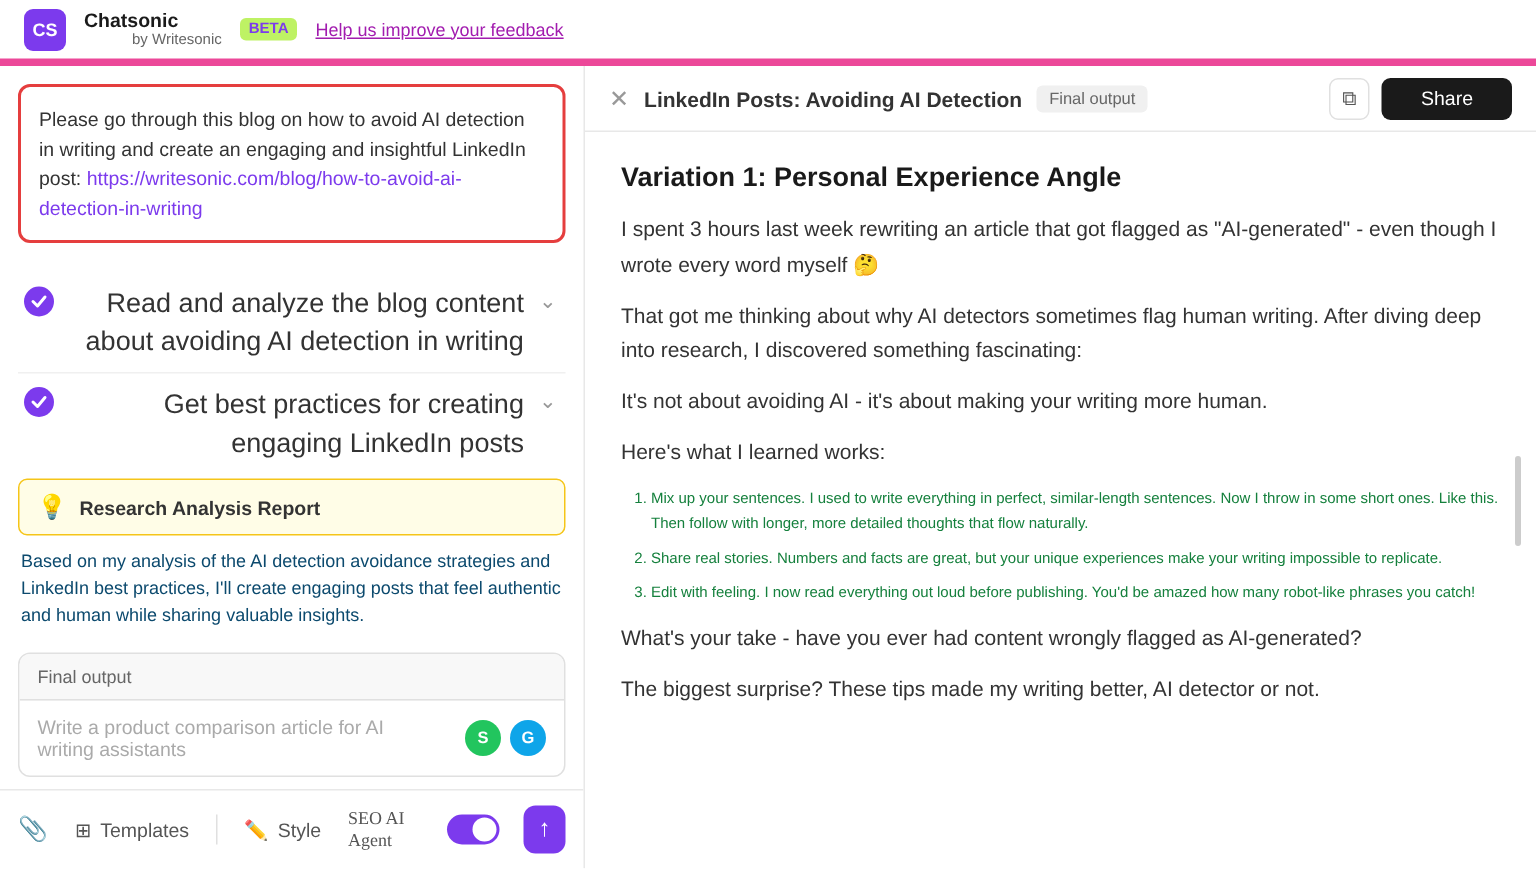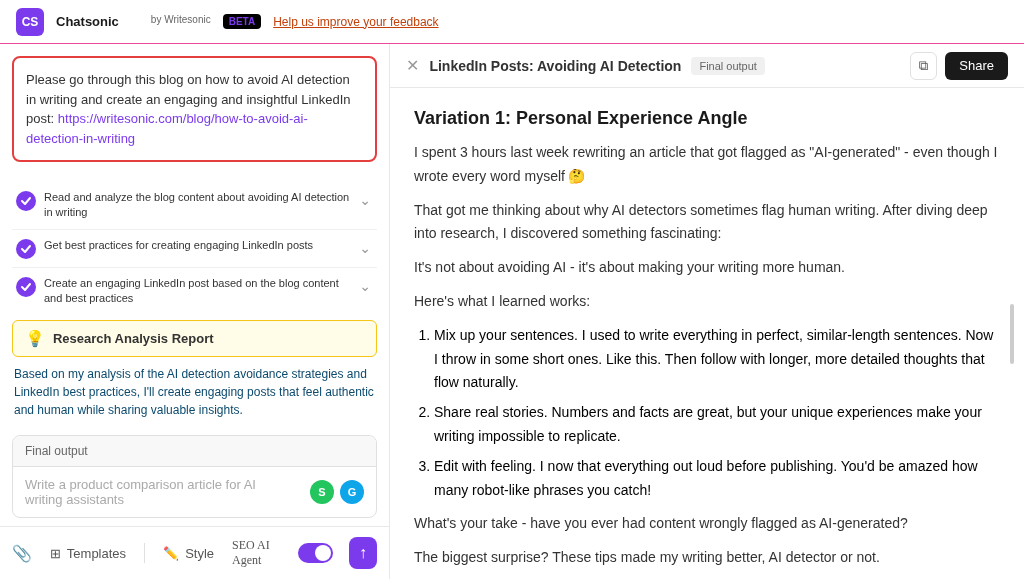--- a/index.html
+++ b/index.html
@@ -1,43 +1,43 @@
 <!DOCTYPE html>
 <html><head>
   <meta charset="utf-8">
   <style>
     * { box-sizing: border-box; margin: 0; padding: 0; }
     body { font-family: -apple-system, BlinkMacSystemFont, 'Segoe UI', sans-serif; font-size: 14px; color: #1a1a1a; background: #fff; display: flex; flex-direction: column; height: 579px; overflow: hidden; }
 
     
-    .header { display: flex; align-items: center; padding: 8px 16px; border-bottom: 1px solid #ec4899; height: 44px; gap: 12px; }
+    .header { display: flex; align-items: center; padding: 8px 16px; border-bottom: 5px solid #ec4899; height: 44px; gap: 12px; }
     .logo-icon { width: 28px; height: 28px; background: #7c3aed; border-radius: 6px; display: flex; align-items: center; justify-content: center; color: white; font-weight: bold; font-size: 12px; flex-shrink: 0; }
-    .brand-info { display: flex; flex-direction: row; line-height: 1.2; }
+    .brand-info { display: flex; flex-direction: column; line-height: 1.2; }
     .brand-name { font-weight: 600; font-size: 13px; }
     .brand-sub { font-size: 10px; color: #666; margin-left: 32px; }
-    .beta-badge { background: #000000; color: #7c3aed; font-size: 10px; padding: 2px 6px; border-radius: 4px; font-weight: 600; }
-    .feedback-link { color: #c2410c; font-size: 12px; text-decoration: underline; cursor: pointer; }
+    .beta-badge { background: #bef264; color: #7c3aed; font-size: 10px; padding: 2px 6px; border-radius: 4px; font-weight: 600; }
+    .feedback-link { color: #a21caf; font-size: 12px; text-decoration: underline; cursor: pointer; }
 
     
     .main { display: flex; flex: 1; overflow: hidden; }
 
     
     .left-panel { width: 390px; flex-shrink: 0; border-right: 1px solid #e8e8e8; display: flex; flex-direction: column; overflow: hidden; }
 
     
     .prompt-box { margin: 12px; border: 2px solid #e53e3e; border-radius: 8px; padding: 12px; background: #fff; }
     .prompt-text { font-size: 13px; line-height: 1.5; color: #333; }
     .prompt-link { color: #7c3aed; text-decoration: none; }
 
     
     .steps-area { padding: 8px 12px; flex: 1; overflow-y: auto; }
     .step-item { display: flex; align-items: flex-start; gap: 8px; padding: 8px 4px; border-bottom: 1px solid #f0f0f0; }
     .step-check { width: 20px; height: 20px; background: #7c3aed; border-radius: 50%; display: flex; align-items: center; justify-content: center; flex-shrink: 0; margin-top: 1px; }
     .step-check svg { width: 12px; height: 12px; }
-    .step-text { flex: 1; font-size: 11px; color: #333; line-height: 1.4; }
+    .step-text { flex: 1; font-size: 18px; color: #333; line-height: 1.4; text-align: right; }
     .step-chevron { color: #999; font-size: 14px; cursor: pointer; flex-shrink: 0; padding: 2px; }
 
     
     .research-section { margin: 8px 12px; }
     .research-header { display: flex; align-items: center; gap: 8px; background: #fffde7; border: 1px solid #f5c518; border-radius: 6px; padding: 8px 12px; }
     .bulb-icon { color: #f5c518; font-size: 16px; }
     .research-title { font-weight: 600; font-size: 13px; color: #333; }
     .research-body { font-size: 12px; color: #0c4a6e; line-height: 1.5; margin-top: 8px; padding: 0 2px; }
 
     
@@ -61,29 +61,29 @@
     .send-btn { width: 32px; height: 32px; background: #7c3aed; border-radius: 8px; border: none; cursor: pointer; display: flex; align-items: center; justify-content: center; color: white; font-size: 16px; margin-left: 4px; }
     .attach-icon { color: #666; font-size: 16px; cursor: pointer; }
 
     
     .right-panel { flex: 1; display: flex; flex-direction: column; overflow: hidden; }
     .right-header { display: flex; align-items: center; padding: 10px 16px; border-bottom: 1px solid #e8e8e8; gap: 10px; height: 44px; }
     .right-header-close { color: #999; cursor: pointer; font-size: 16px; background: none; border: none; }
     .right-header-title { font-weight: 600; font-size: 14px; color: #333; }
     .right-header-badge { background: #f0f0f0; color: #666; font-size: 11px; padding: 3px 8px; border-radius: 4px; }
     .right-header-actions { margin-left: auto; display: flex; gap: 8px; }
-    .right-header-share { background: #1a1a1a; color: white; border: none; border-radius: 6px; padding: 5px 14px; cursor: pointer; font-size: 13px; }
+    .right-header-share { background: #1a1a1a; color: white; border: none; border-radius: 6px; padding: 5px 26px; cursor: pointer; font-size: 13px; }
     .right-header-copy { background: none; border: 1px solid #e0e0e0; border-radius: 6px; padding: 5px 8px; cursor: pointer; color: #555; }
 
     
     .right-content { flex: 1; overflow-y: auto; padding: 20px 24px; }
     .variation-title { font-size: 18px; font-weight: 700; color: #1a1a1a; margin-bottom: 12px; }
     .content-para { font-size: 14px; line-height: 1.7; color: #333; margin-bottom: 10px; }
     .content-list { padding-left: 20px; margin-bottom: 10px; }
-    .content-list li { font-size: 14px; line-height: 1.7; color: #000000; margin-bottom: 6px; }
+    .content-list li { font-size: 10px; line-height: 1.7; color: #15803d; margin-bottom: 6px; }
 
     
     .right-content::-webkit-scrollbar { width: 6px; }
     .right-content::-webkit-scrollbar-track { background: #f5f5f5; }
     .right-content::-webkit-scrollbar-thumb { background: #ccc; border-radius: 3px; }
 
     
     .right-scroll-bar { position: absolute; right: 6px; top: 50%; transform: translateY(-50%); width: 4px; height: 60px; background: #ccc; border-radius: 2px; }
   </style>
 </head>
@@ -195,21 +195,21 @@
 
     <div class="right-content">
       <h2 class="variation-title">Variation 1: Personal Experience Angle</h2>
       <p class="content-para">I spent 3 hours last week rewriting an article that got flagged as "AI-generated" - even though I wrote every word myself 🤔</p>
       <p class="content-para">That got me thinking about why AI detectors sometimes flag human writing. After diving deep into research, I discovered something fascinating:</p>
       <p class="content-para">It's not about avoiding AI - it's about making your writing more human.</p>
       <p class="content-para">Here's what I learned works:</p>
       <ol class="content-list">
         <li>Mix up your sentences. I used to write everything in perfect, similar-length sentences. Now I throw in some short ones. Like this. Then follow with longer, more detailed thoughts that flow naturally.</li>
         <li>Share real stories. Numbers and facts are great, but your unique experiences make your writing impossible to replicate.</li>
-        <li>Edit with feeling. I now that everything out loud before publishing. You'd be amazed how many robot-like phrases you catch!</li>
+        <li>Edit with feeling. I now read everything out loud before publishing. You'd be amazed how many robot-like phrases you catch!</li>
       </ol>
       <p class="content-para">What's your take - have you ever had content wrongly flagged as AI-generated?</p>
       <p class="content-para">The biggest surprise? These tips made my writing better, AI detector or not.</p>
 
     </div>
 
     <div style="position:absolute; right:4px; top:44px; bottom:0; width:8px; display:flex; align-items:center; justify-content:center; pointer-events:none;">
       <div class="right-scroll-bar"></div>
     </div>
   </div>

